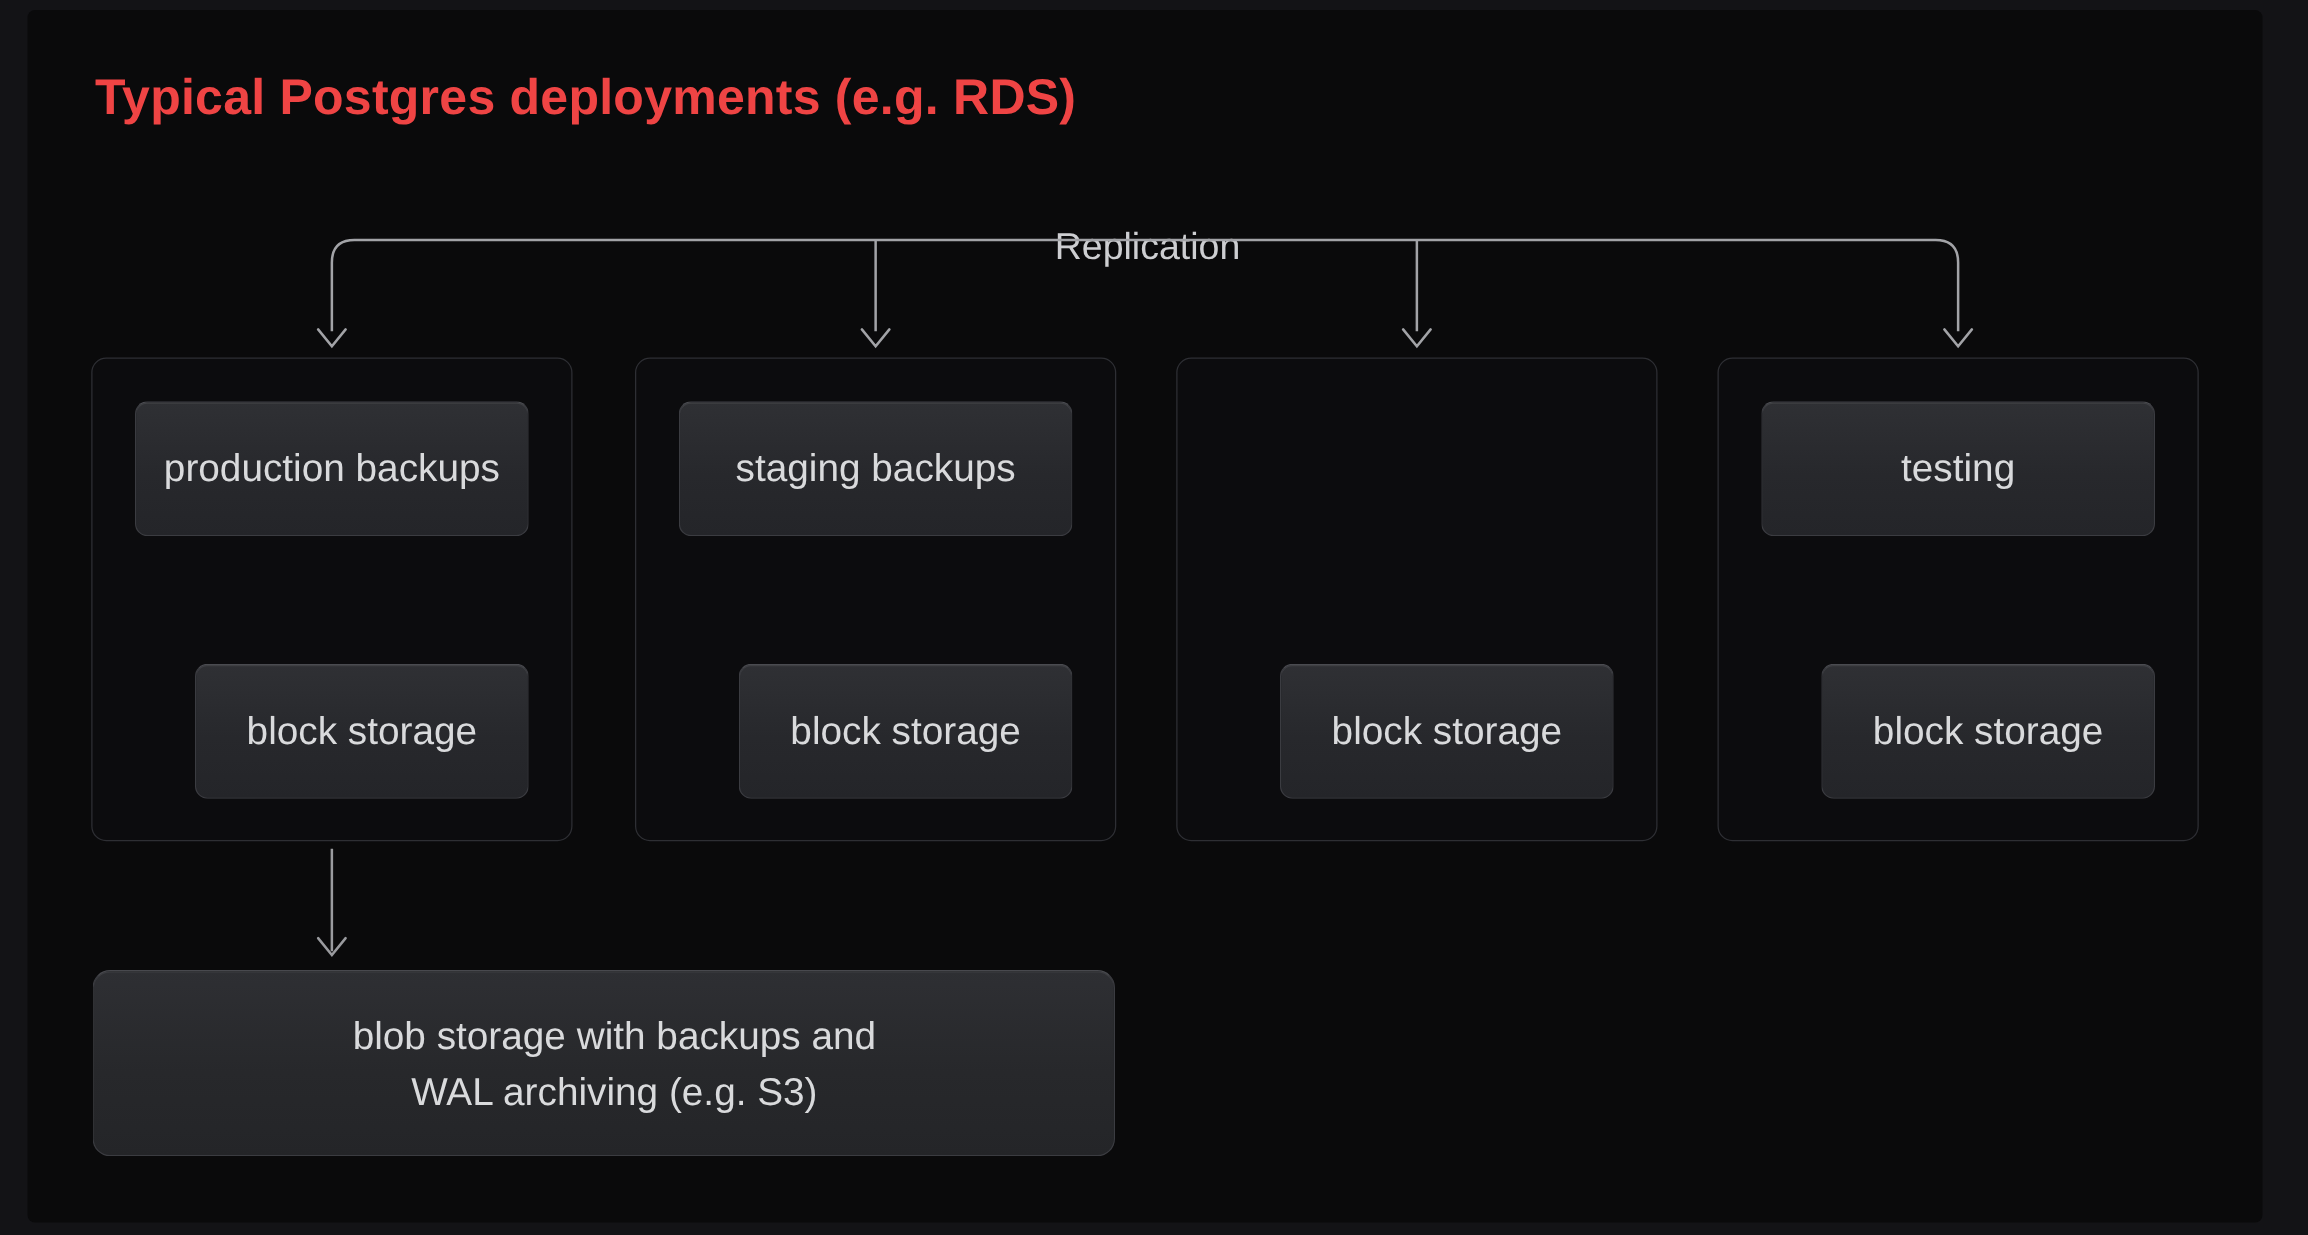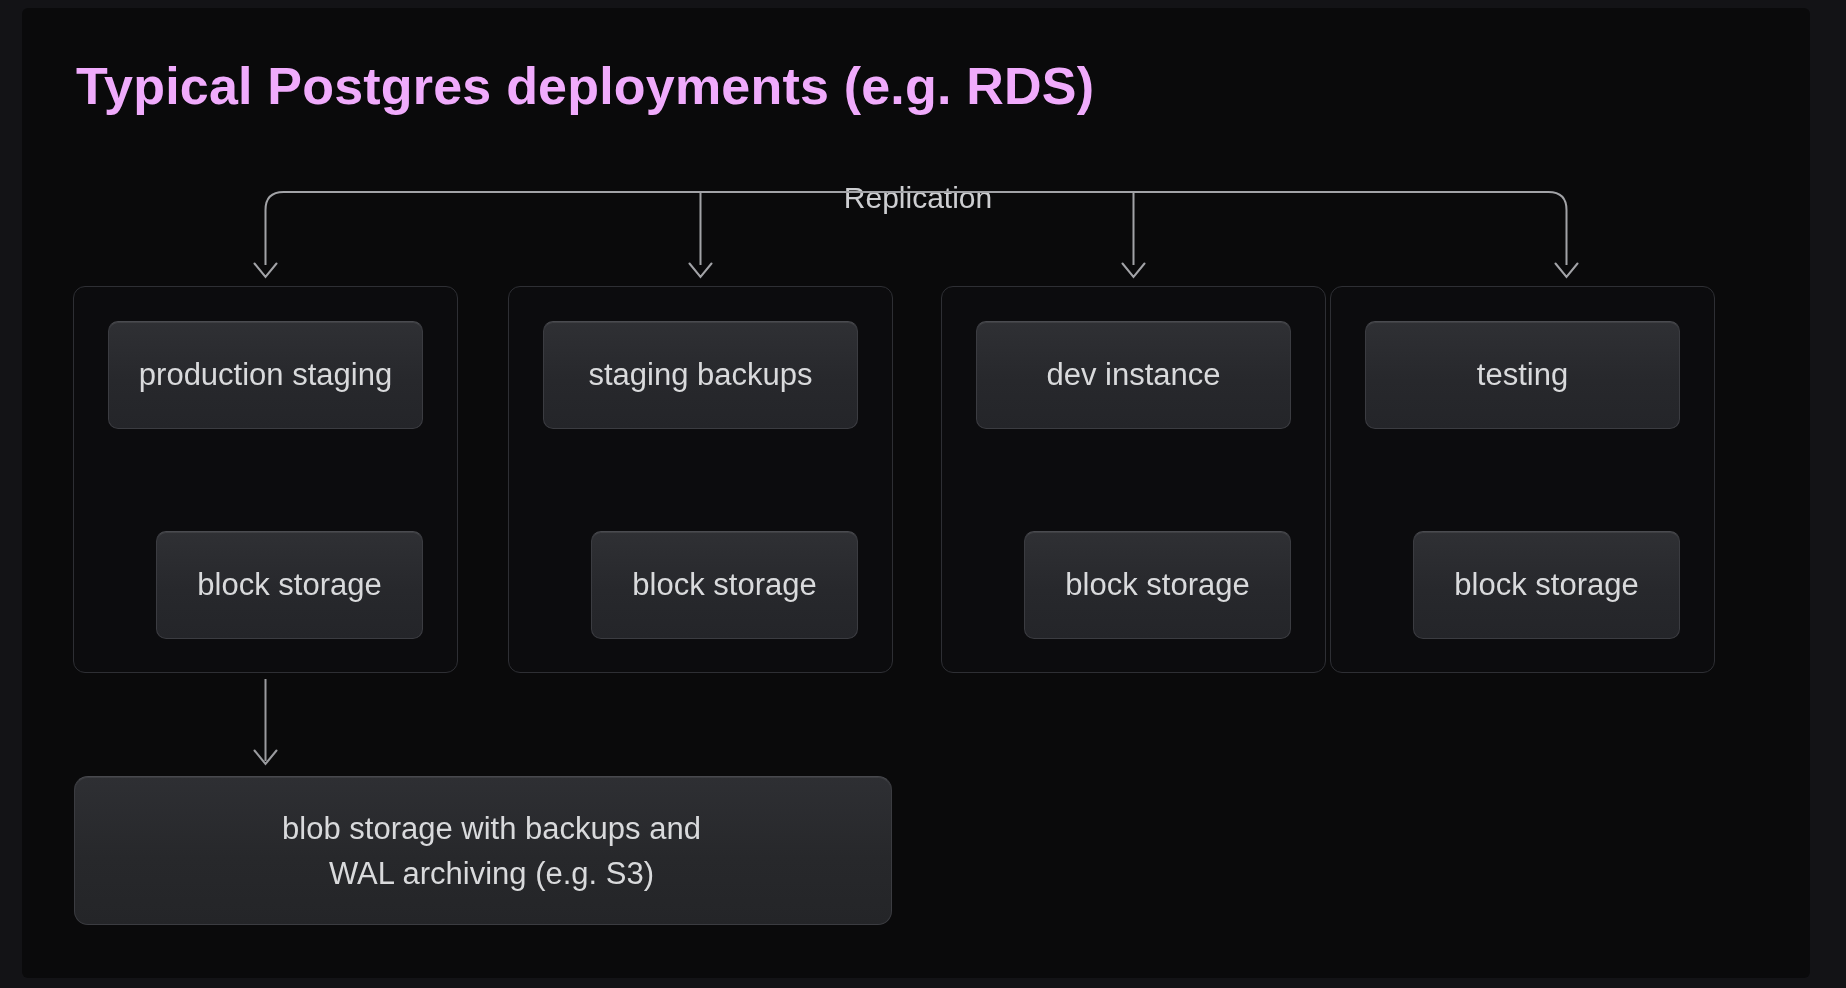--- a/index.html
+++ b/index.html
@@ -21,24 +21,24 @@
     top: 8px;
     width: 1788px;
     height: 970px;
     background: #0a0a0b;
     border-radius: 6px;
   }
   .title {
     position: absolute;
     left: 76px;
     top: 56px;
-    font-size: 52px;
+    font-size: 40px;
     font-weight: 600;
     letter-spacing: 0.2px;
-    color: #f0abfc;
+    color: #ef4444;
     white-space: nowrap;
   }
   .replication-label {
     position: absolute;
     left: 918px;
     top: 140px;
     transform: translateX(-50%);
     font-size: 30px;
     font-weight: 400;
     color: #cdced1;
@@ -59,21 +59,21 @@
     width: 385px;
     height: 387px;
     background: #0c0c0e;
     border: 1px solid #2e2f34;
     border-radius: 12px;
     box-sizing: border-box;
   }
   .group.g1 { left: 73px; }
   .group.g2 { left: 508px; }
   .group.g3 { left: 941px; }
-  .group.g4 { left: 1330px; }
+  .group.g4 { left: 1374px; }
   .node {
     position: absolute;
     left: 34px;
     right: 34px;
     height: 108px;
     border-radius: 10px;
     background: linear-gradient(180deg, #2f3034 0%, #27282c 55%, #242529 100%);
     border: 1px solid #3b3c41;
     border-top-color: #4a4b50;
     box-shadow: inset 0 1px 0 rgba(255,255,255,0.08);
@@ -142,31 +142,30 @@
                M 1557.5 507 L 1566.5 520 L 1575.5 507" stroke="#8a8b8f"></path>
     </g>
 
     <g>
       <path stroke-width="2" d="M 265.5 679 L 265.5 761" stroke="#9a9b9f"></path>
       <path stroke-width="2" stroke-linecap="round" d="M 254.5 750.5 L 265.5 764 L 276.5 750.5" stroke="#9a9b9f"></path>
     </g>
   </svg>
 
   <div class="group g1">
-    <div class="node instance">production staging</div>
+    <div class="node instance">production backups</div>
     <div class="node storage">block storage</div>
   </div>
 
   <div class="group g2">
     <div class="node instance">staging backups</div>
     <div class="node storage">block storage</div>
   </div>
 
   <div class="group g3">
-    <div class="node instance">dev instance</div>
     <div class="node storage">block storage</div>
   </div>
 
   <div class="group g4">
     <div class="node instance">testing</div>
     <div class="node storage">block storage</div>
   </div>
 
   <div class="blob">
     <span>blob storage with backups and</span>

